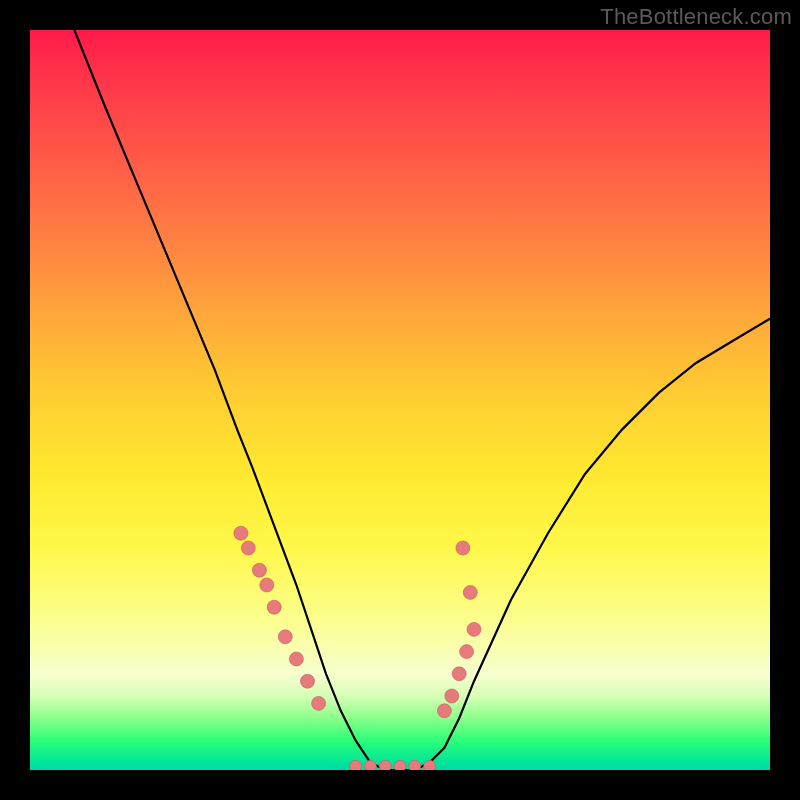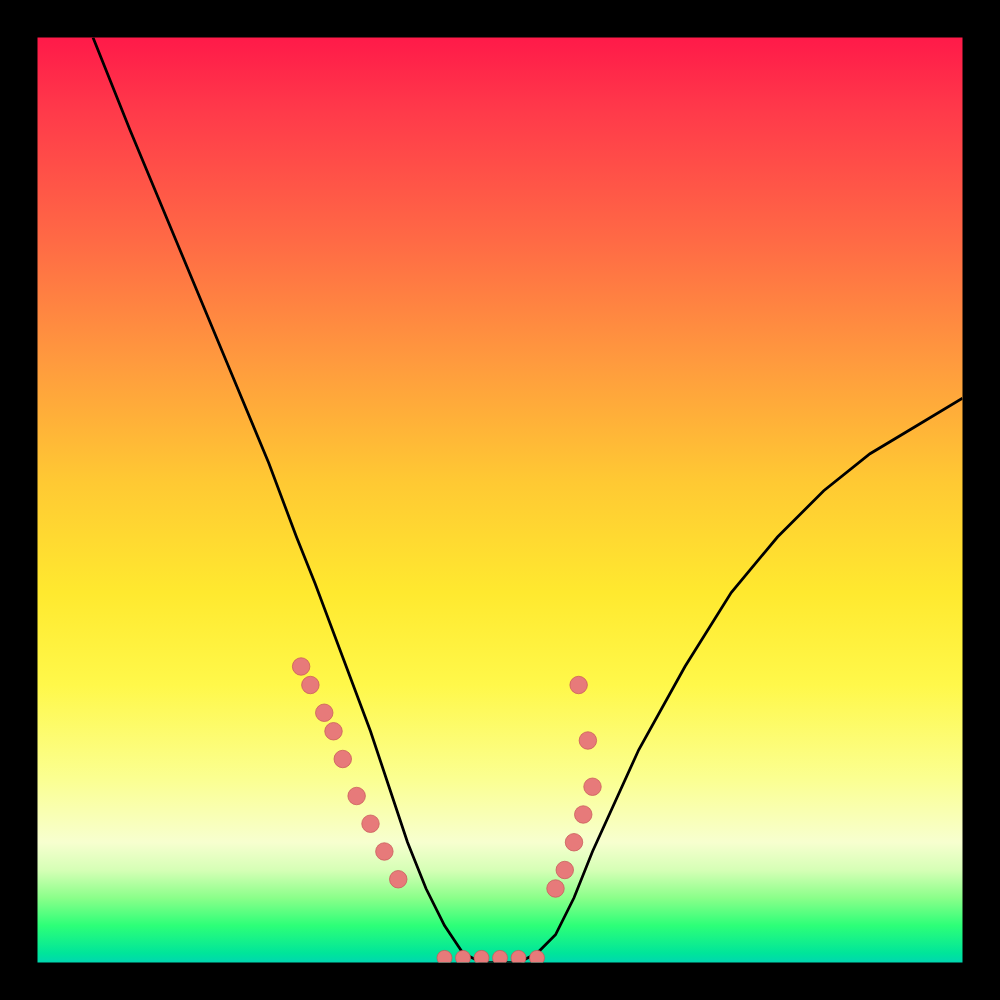--- a/index.html
+++ b/index.html
@@ -59,20 +59,21 @@
     left: 0;
     top: 0;
     width: 740px;
     height: 740px;
   }
 </style>
 </head>
 <body>
 
 <div class="frame">
+  <div class="watermark">TheBottleneck.com</div>
   <div class="plot">
     <svg class="curve" viewBox="0 0 740 740">
       <path id="curve-path" fill="none" stroke="#000000" stroke-width="2.2" d="M44.4 0.0 L74.0 74.0 L111.0 162.8 L148.0 251.6 L185.0 340.4 L207.2 399.6 L222.0 436.6 L244.2 495.8 L266.4 555.0 L281.2 599.4 L296.0 643.8 L310.8 680.8 L325.6 710.4 L340.4 732.6 L355.2 740.0 L370.0 740.0 L384.8 740.0 L399.6 732.6 L414.4 717.8 L429.2 688.2 L444.0 651.2 L481.0 569.8 L518.0 503.2 L555.0 444.0 L592.0 399.6 L629.0 362.6 L666.0 333.0 L703.0 310.8 L740.0 288.6"></path>
       <g id="dots">
           <circle cx="210.9" cy="503.2" r="7" fill="#e77a7a" stroke="#c85a5a" stroke-width="0.6"></circle>
           <circle cx="218.3" cy="518.0" r="7" fill="#e77a7a" stroke="#c85a5a" stroke-width="0.6"></circle>
           <circle cx="229.4" cy="540.2" r="7" fill="#e77a7a" stroke="#c85a5a" stroke-width="0.6"></circle>
           <circle cx="236.8" cy="555.0" r="7" fill="#e77a7a" stroke="#c85a5a" stroke-width="0.6"></circle>
           <circle cx="244.2" cy="577.2" r="7" fill="#e77a7a" stroke="#c85a5a" stroke-width="0.6"></circle>
           <circle cx="255.3" cy="606.8" r="7" fill="#e77a7a" stroke="#c85a5a" stroke-width="0.6"></circle>

